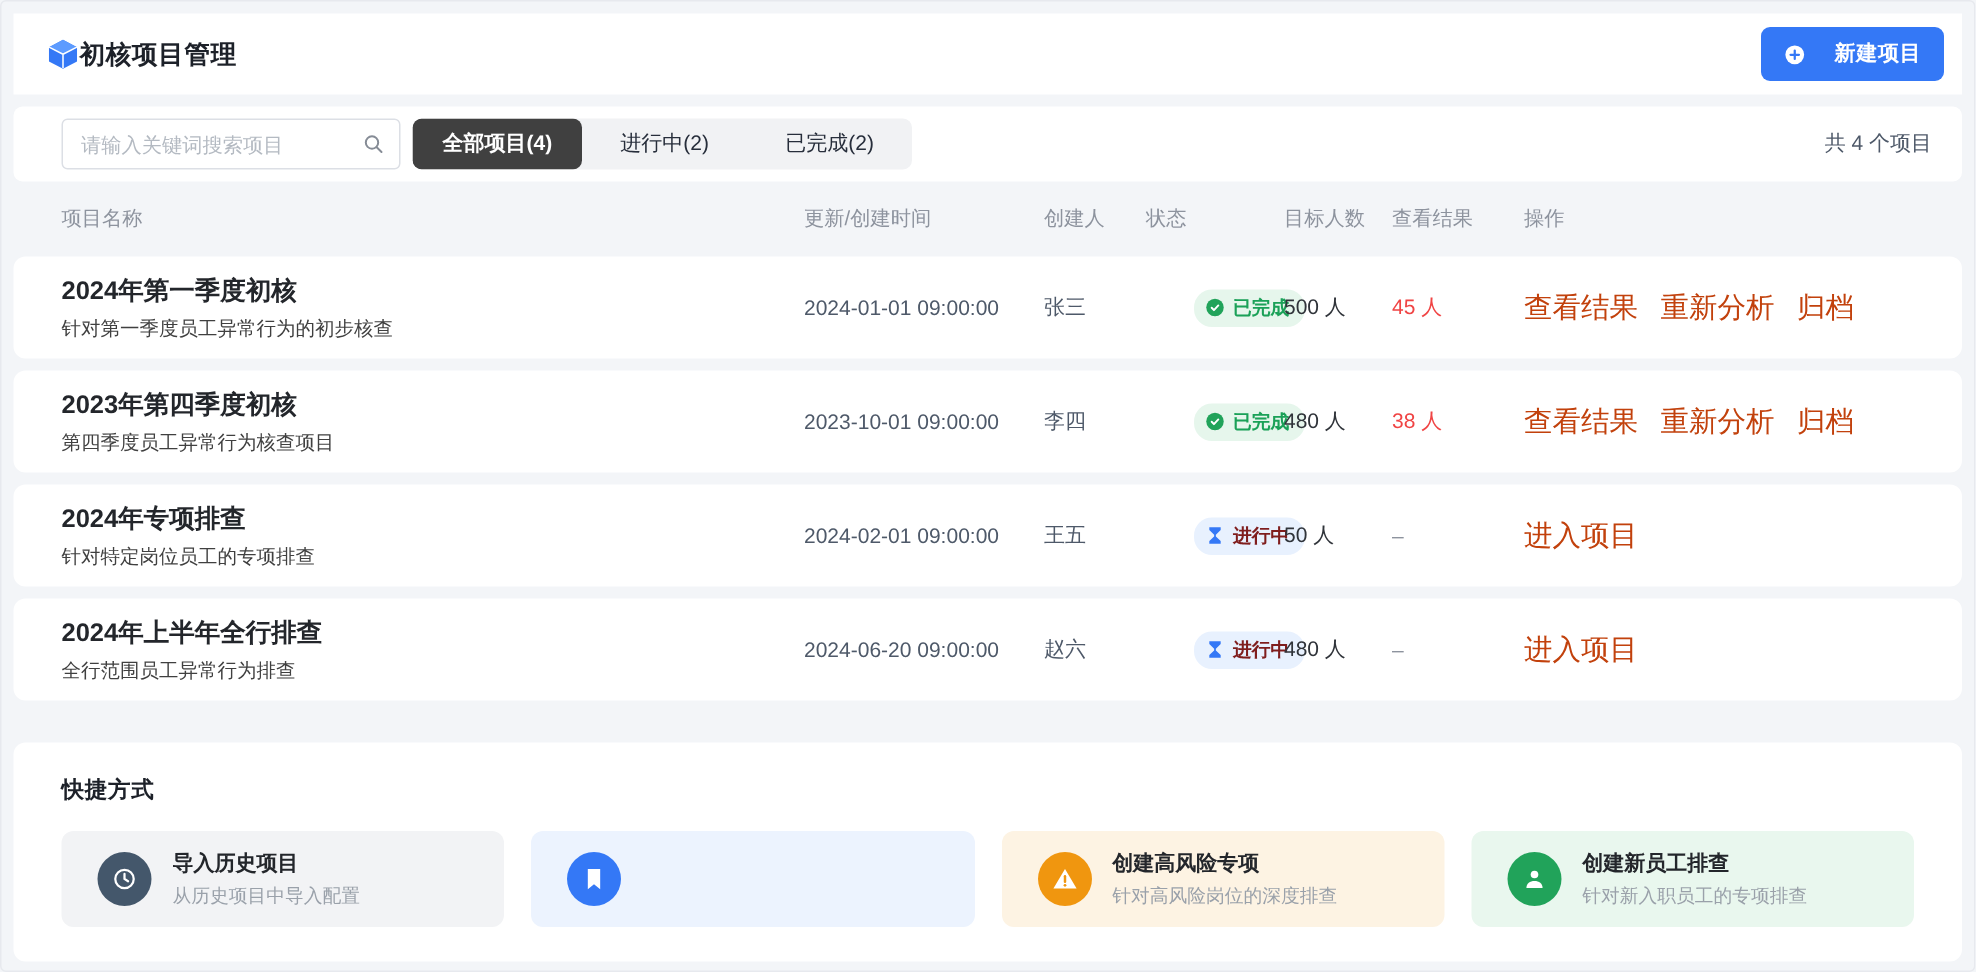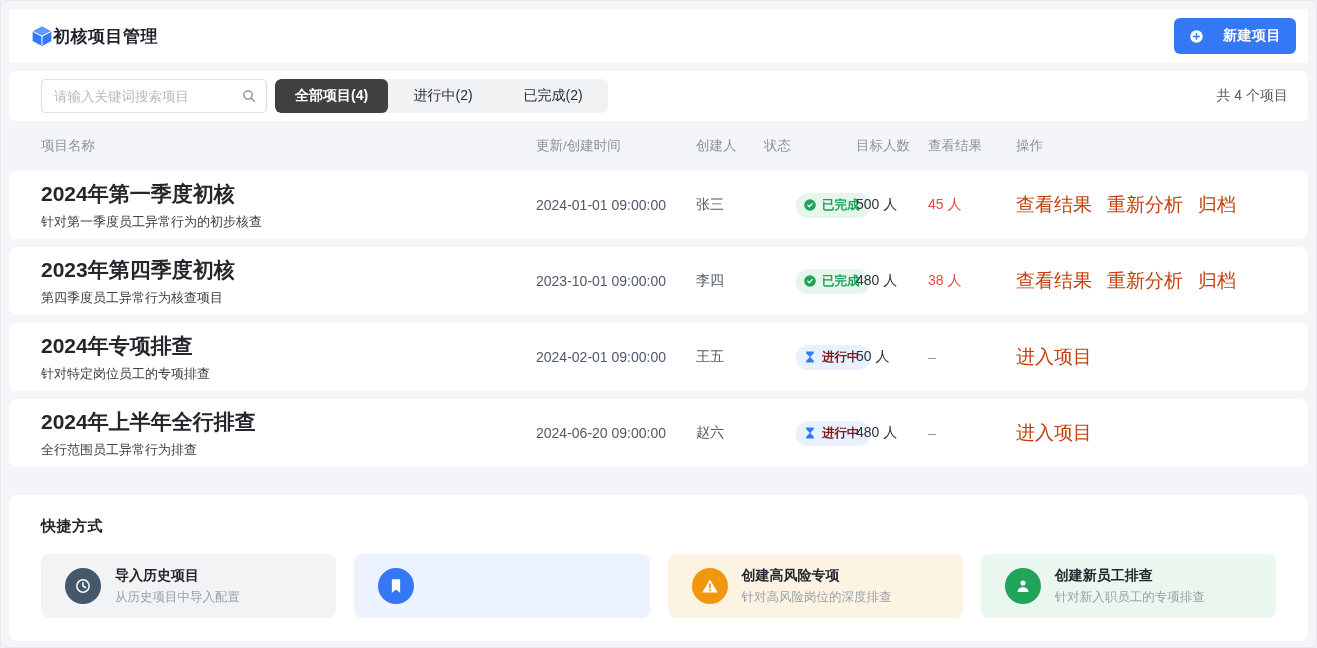--- a/index.html
+++ b/index.html
@@ -57,21 +57,21 @@
   
   .grid {
     display:grid;
     grid-template-columns:minmax(0,1fr) 160px 68px 92px 72px 88px 260px;
     align-items:center; padding:0 32px;
   }
   .table-header { height:50px; color:#8d939e; font-size:13.5px; }
   .t-row {
     background:#fff; border-radius:8px; height:68px; margin-bottom:8px;
   }
-  .cell-name .row-title { font-size:21px; font-weight:700; color:#23262b; margin-bottom:5px; }
+  .cell-name .row-title { font-size:17px; font-weight:700; color:#23262b; margin-bottom:5px; }
   .cell-name .row-desc { font-size:13px; color:#404040; }
   .cell-time, .cell-creator { font-size:14px; color:#4e5969; }
   .cell-target { font-size:14px; color:#30343a; }
   .cell-warning { font-size:14px; }
   .warn-alert { color:#f04444; }
   .warn-none { color:#8d939e; }
   .badge {
     display:inline-flex; align-items:center; gap:5px; margin-left:32px;
     border-radius:12px; padding:4px 10px 4px 7px; font-size:12.5px; font-weight:600;
     white-space:nowrap;

